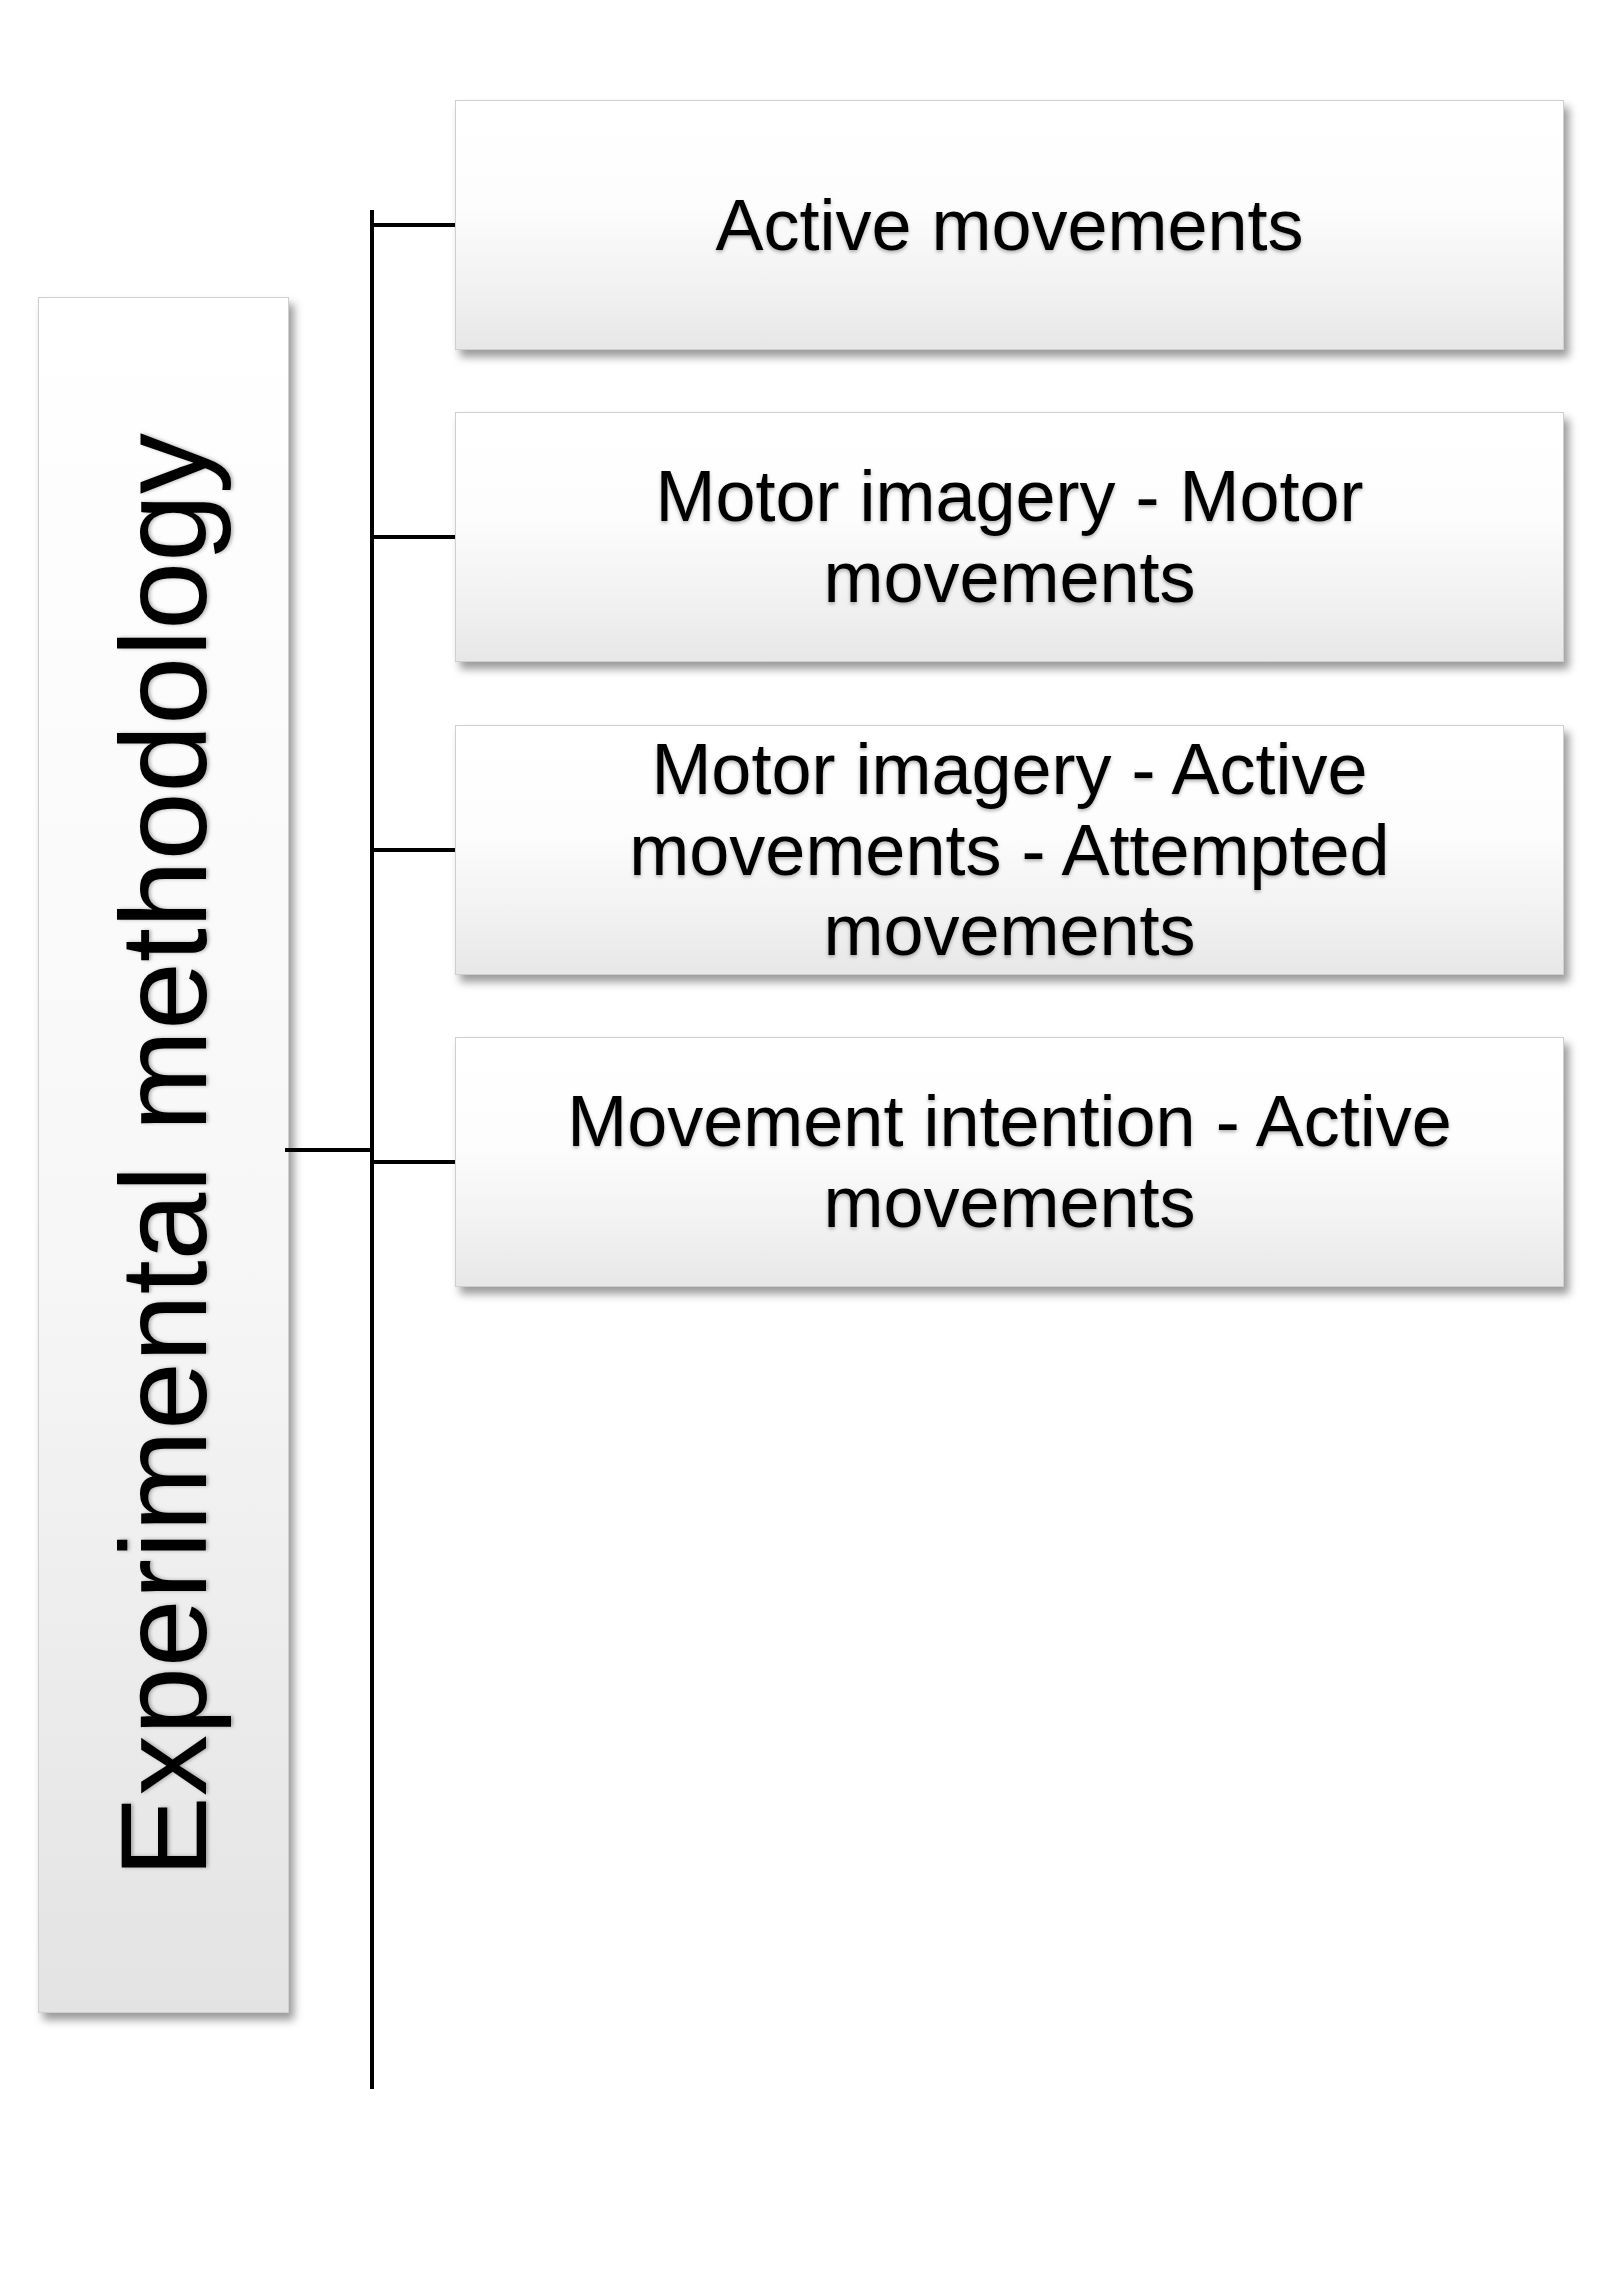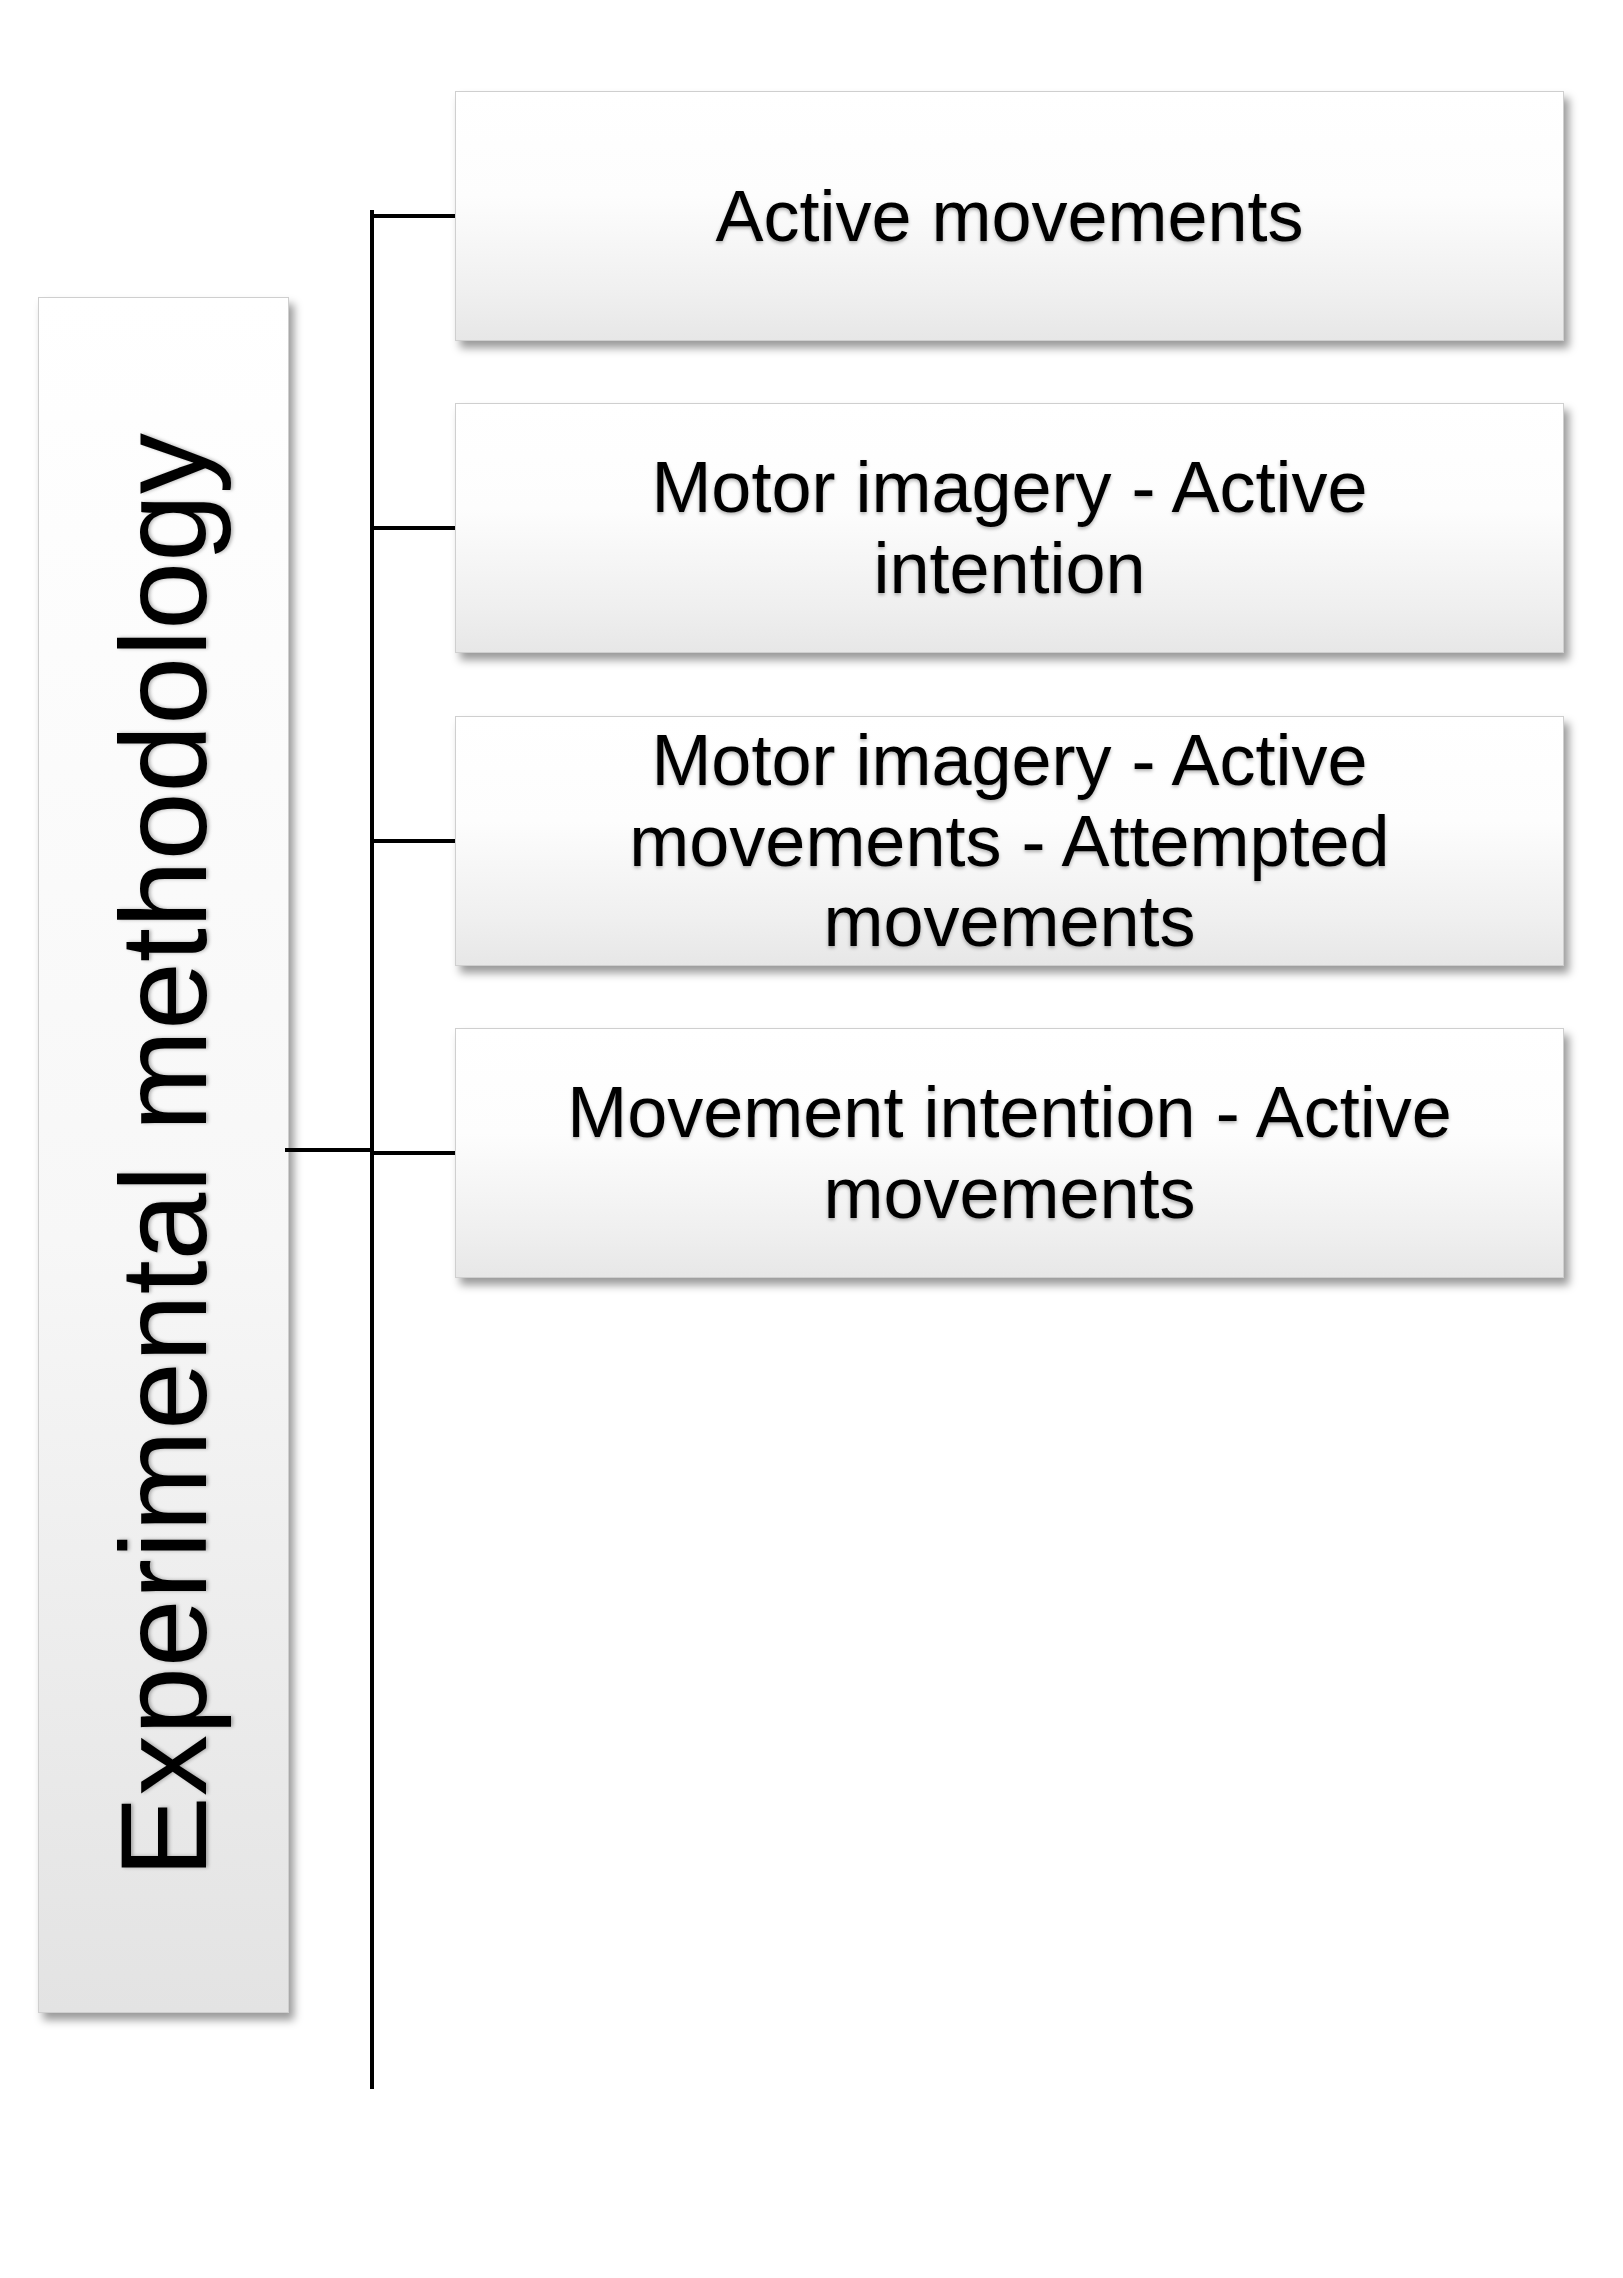--- a/index.html
+++ b/index.html
@@ -42,21 +42,21 @@
     font-size:122px;
     line-height:1;
     white-space:nowrap;
     text-shadow:0 1.9px 3.8px rgba(0,0,0,0.30);
   }
   
   .line{position:absolute;background:var(--connector);}
   .root-connector{left:285px; top:1148px; width:87px; height:3.8px;}
   .trunk{left:370px; top:210px; width:3.8px; height:1879px;}
   
-  .children{position:absolute;left:0;top:3px;width:1623px;height:1700px;}
+  .children{position:absolute;left:0;top:12px;width:1623px;height:1700px;}
   .child{
     position:absolute;
     left:370px;
     width:1194px;
     height:250px;
   }
   .child:nth-child(1){top:88px;}
   .child:nth-child(2){top:400px;}
   .child:nth-child(3){top:713px;}
   .child:nth-child(4){top:1025px;}
@@ -98,21 +98,21 @@
       <div class="line branch"></div>
       <div class="shape child-shape">
         <div class="child-label">Active movements</div>
       </div>
     </div>
 
 
     <div class="child">
       <div class="line branch"></div>
       <div class="shape child-shape">
-        <div class="child-label">Motor imagery - Active intention</div>
+        <div class="child-label">Motor imagery - Motor movements</div>
       </div>
     </div>
 
     <div class="child">
       <div class="line branch"></div>
       <div class="shape child-shape">
         <div class="child-label">Motor imagery - Active movements - Attempted movements</div>
       </div>
     </div>
 

